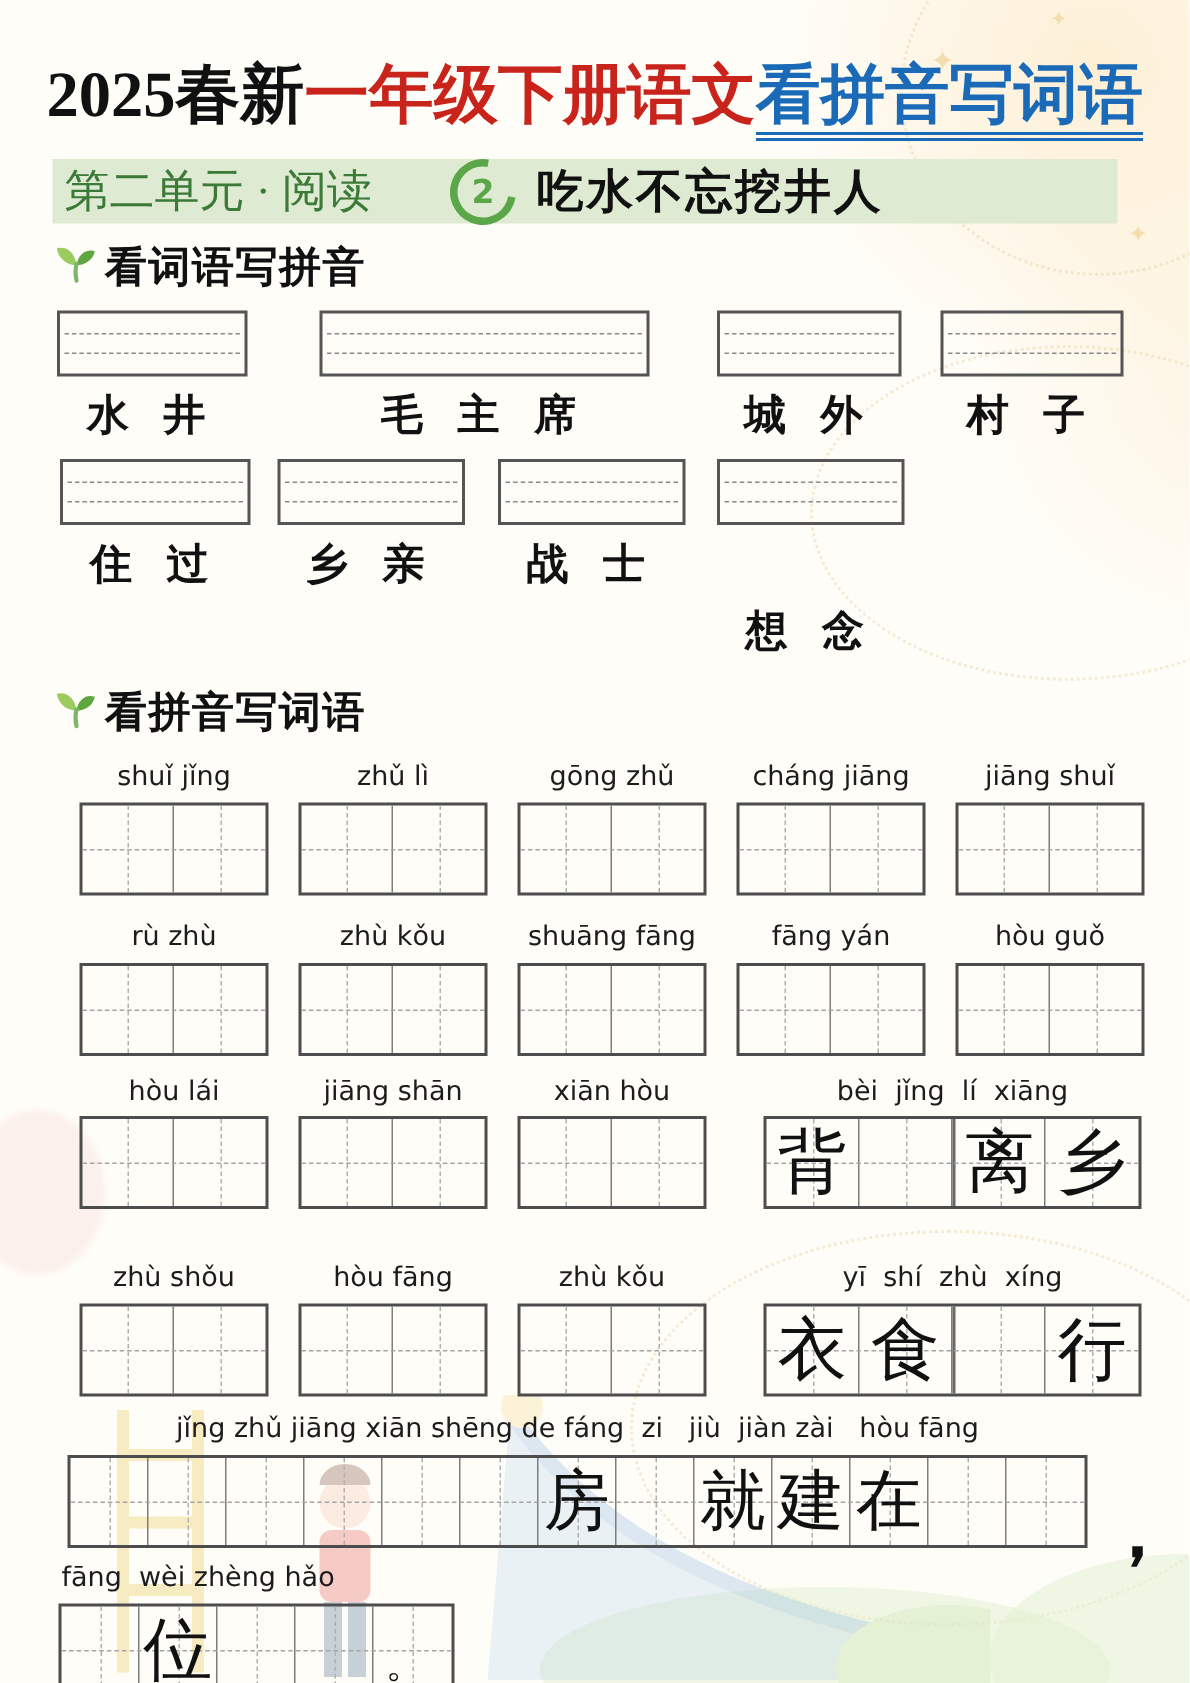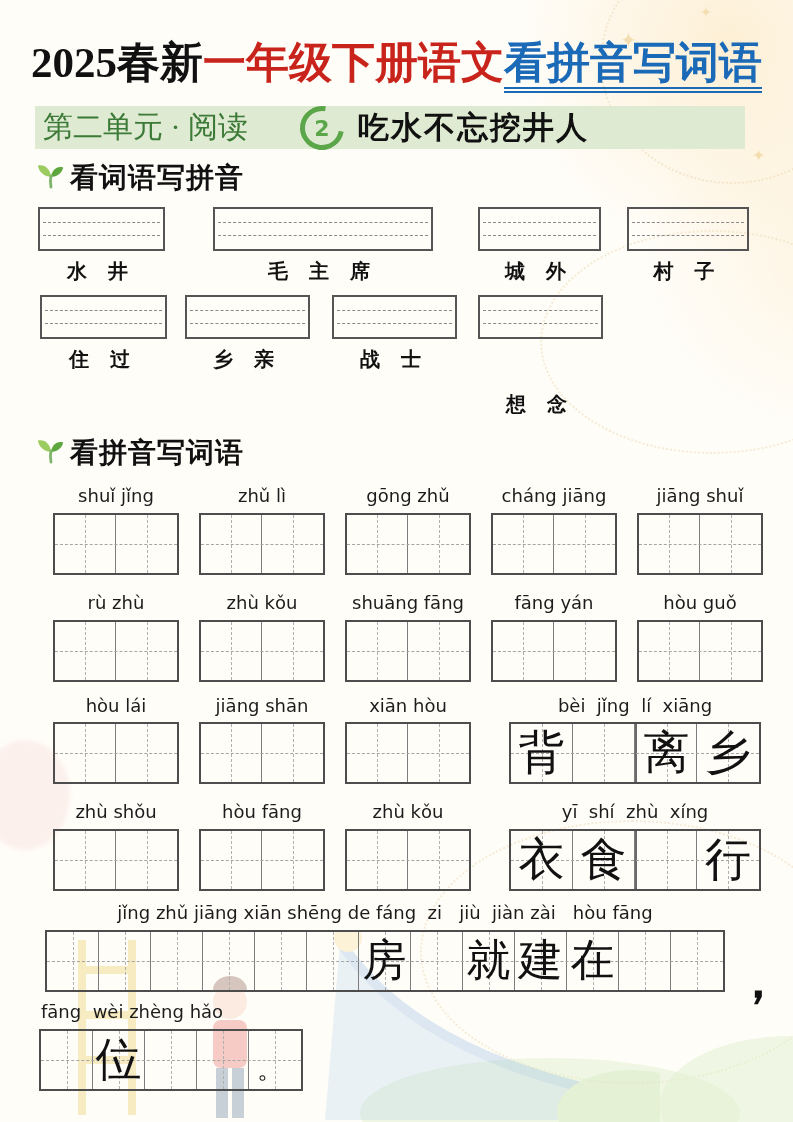--- a/index.html
+++ b/index.html
@@ -35,42 +35,42 @@
   .sec-head{display:flex;align-items:flex-start;margin:10px 0 2px 36px;}
   .sec-head .txt{font-size:28px;font-weight:bold;letter-spacing:1px;}
   .sprout{width:30px;height:30px;margin-right:4px;flex:0 0 auto;}
 
   
   .s1row{display:flex;align-items:flex-start;margin-top:10px;}
   .s1item{display:flex;flex-direction:column;align-items:center;}
   .pbox{width:100%;height:44px;border:2px solid #555;position:relative;box-sizing:border-box;}
   .pbox::before,.pbox::after{content:"";position:absolute;left:3px;right:3px;border-top:1px dashed #8a8a8a;}
   .pbox::before{top:33%;} .pbox::after{top:66%;}
-  .word{margin-top:7px;font-size:20px;font-weight:bold;letter-spacing:8px;white-space:pre;}
+  .word{margin-top:7px;font-size:28px;font-weight:bold;letter-spacing:8px;white-space:pre;}
   .a1{margin-left:38px;width:127px;} .a2{margin-left:48px;width:220px;} .a3{margin-left:45px;width:123px;} .a4{margin-left:26px;width:122px;}
   .b1{margin-left:40px;width:127px;justify-content:center;} .b2{margin-left:18px;width:125px;} .b3{margin-left:22px;width:125px;} .b4{margin-left:21px;width:125px;gap:45px;}
 
   
   .s2row{display:flex;align-items:flex-end;margin-top:14px;}
   .group{display:flex;flex-direction:column;align-items:center;}
   .pinyin{font-family:"DejaVu Sans",sans-serif;font-size:18px;color:#1c1c1c;white-space:pre;margin-bottom:7px;line-height:1.1;}
   .grid{display:flex;border:2px solid #4d4d4d;position:relative;box-sizing:content-box;}
   .grid::after{content:"";position:absolute;left:0;right:0;top:50%;border-top:1px dashed #a5a5a5;}
   .cell{position:relative;height:58px;border-right:1px solid #7d7d7d;display:flex;align-items:center;justify-content:center;box-sizing:border-box;}
   .cell:last-child{border-right:none;}
   .cell::before{content:"";position:absolute;top:0;bottom:0;left:50%;border-left:1px dashed #b0b0b0;}
   .cell.split{border-left:2px solid #6a6a6a;}
   .grid2 .cell{width:61px;} .grid4 .cell{width:62px;} .grid13 .cell{width:52px;} .grid5 .cell{width:52px;}
   .hanzi{position:relative;z-index:1;font-size:46px;line-height:1;font-weight:500;}
   .grid13 .hanzi{font-size:44px;}
   .punct{position:absolute;z-index:1;left:8px;bottom:6px;font-size:26px;line-height:1;}
   .g-a{margin-left:53px;} .g-b{margin-left:20px;} .g-c{margin-left:38px;}
   .g-long{margin-left:45px;} .g-short{margin-left:39px;}
   .comma{font-size:50px;font-weight:bold;line-height:.45;margin-left:8px;}
-  .row3{} .row4{margin-top:18px;} .row5{margin-top:12px;} .row6{margin-top:10px;}
+  .row3{} .row4{margin-top:36px;} .row5{margin-top:12px;} .row6{margin-top:10px;}
 </style>
 </head>
 <body>
 
 <div class="page">
 
   <div class="deco dots" style="left:540px;top:230px;width:340px;height:220px;"></div>
   <div class="deco dots" style="left:420px;top:820px;width:420px;height:260px;"></div>
   <div class="deco dots" style="left:600px;top:-60px;width:260px;height:240px;"></div>
   <div class="deco sparkle" style="left:620px;top:28px;font-size:20px;">✦</div>

